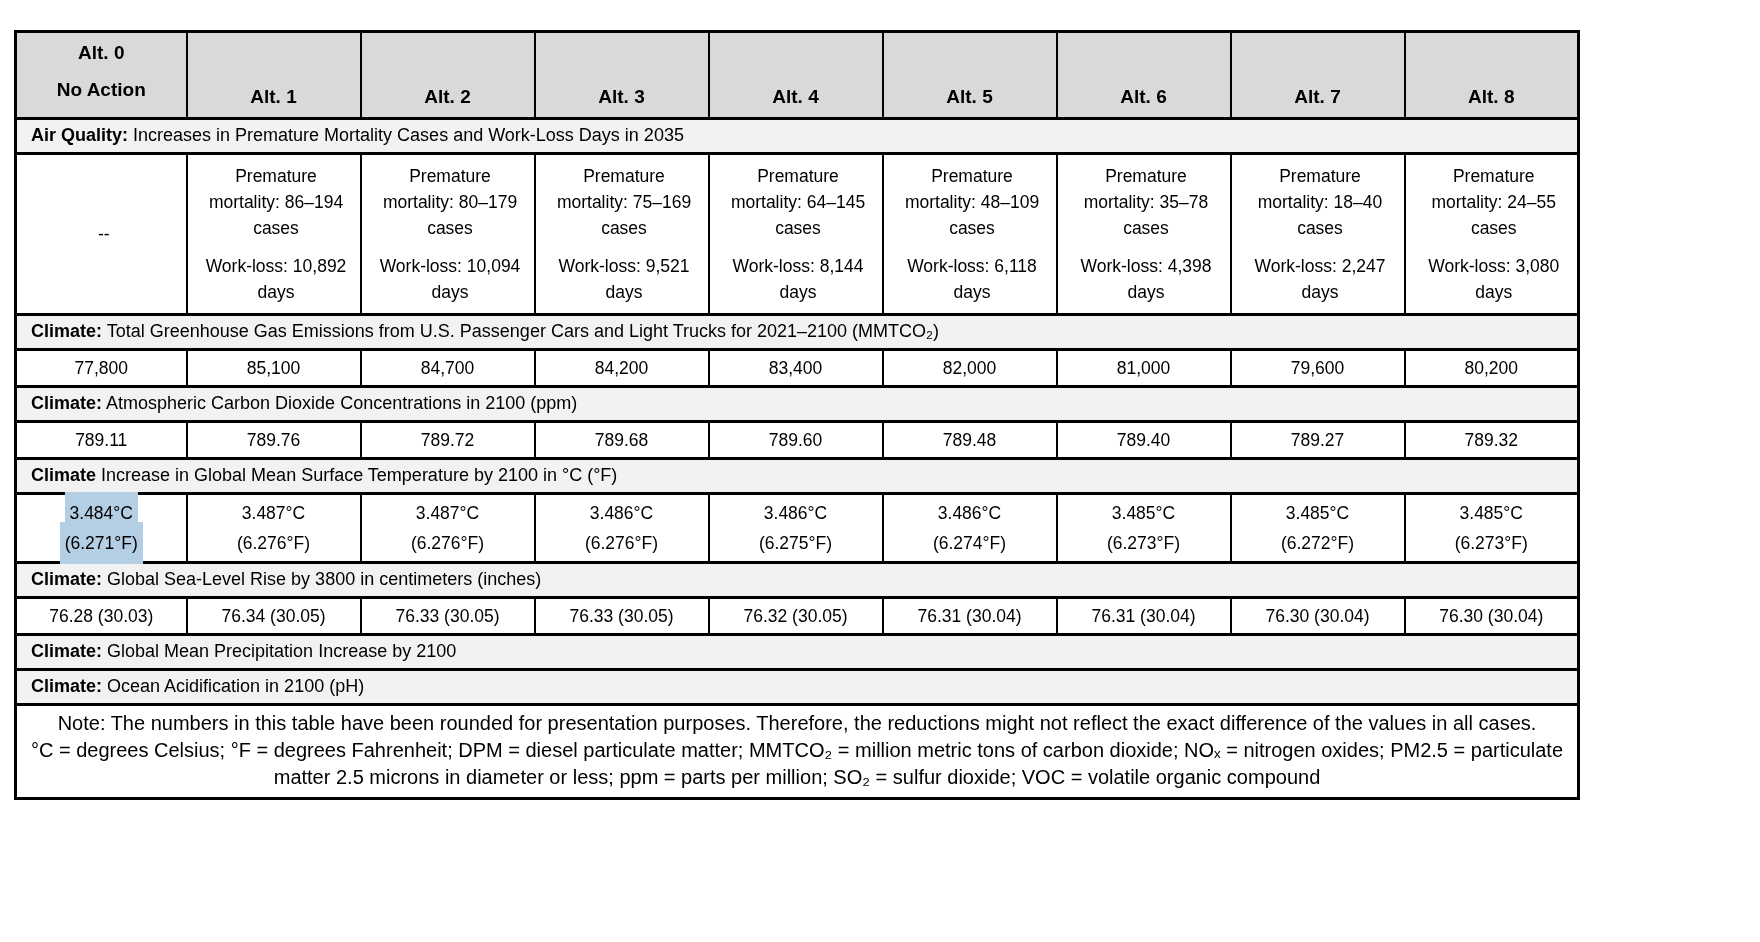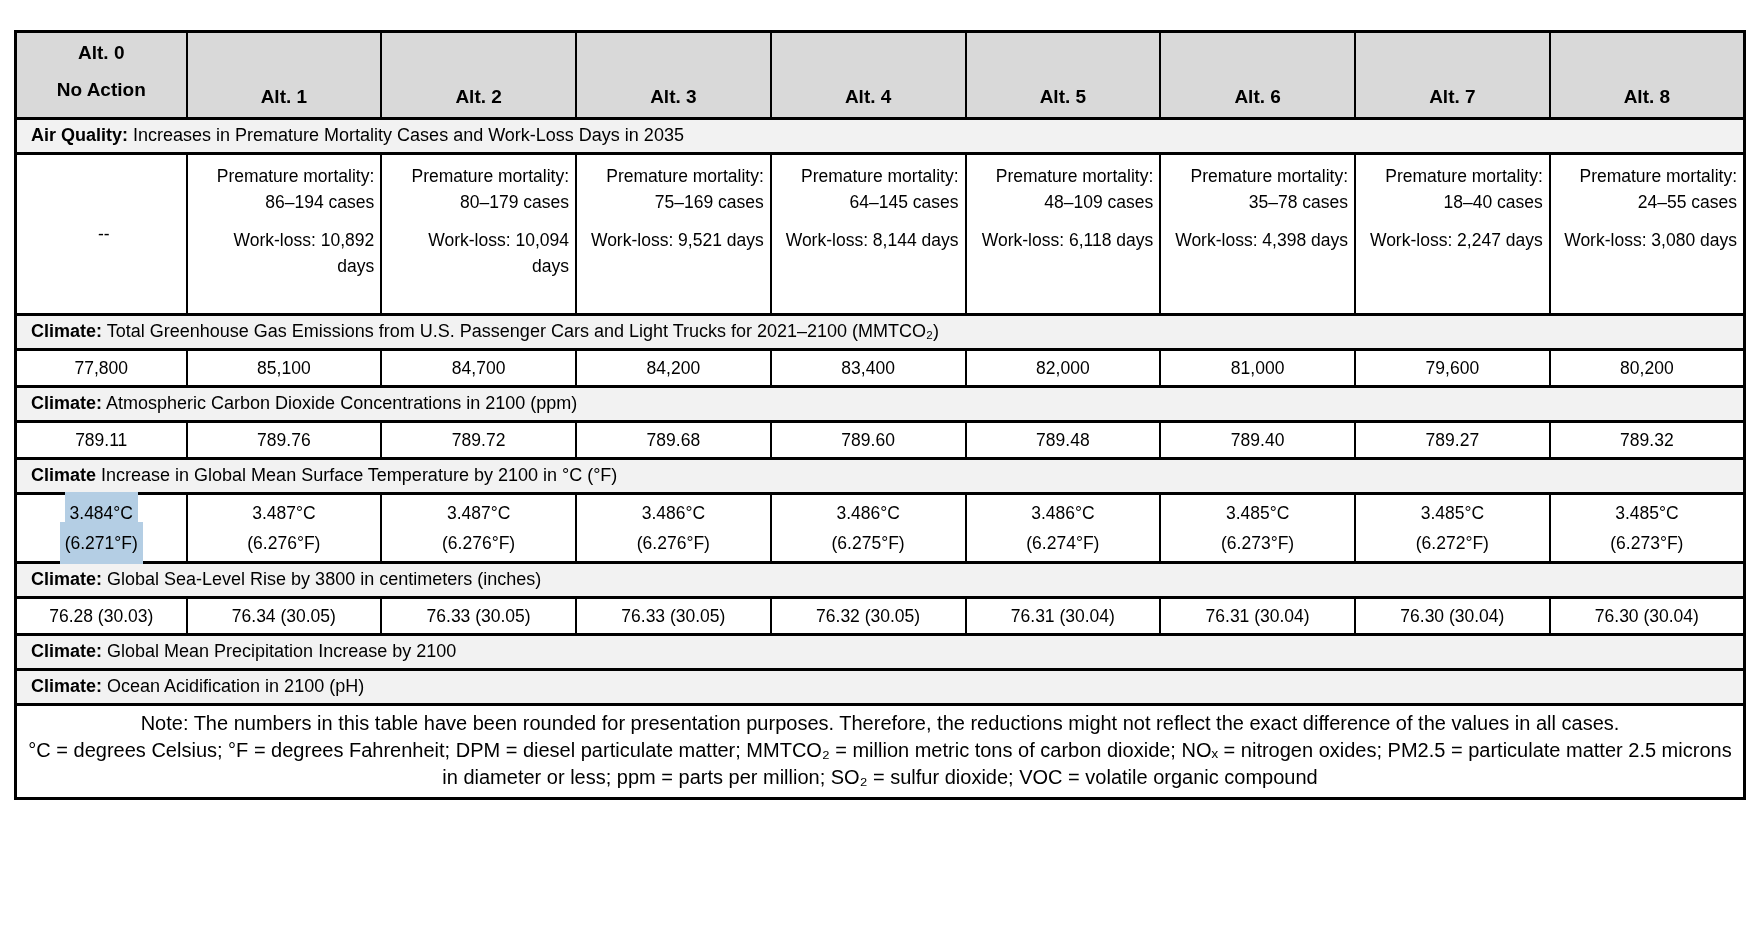--- a/index.html
+++ b/index.html
@@ -5,21 +5,21 @@
   html, body { margin: 0; padding: 0; }
   body {
     width: 1760px; height: 942px; overflow: hidden;
     background: #ffffff; color: #000000;
     font-family: "Liberation Sans", "DejaVu Sans", sans-serif;
   }
   .page { width: 1760px; height: 942px; position: relative; }
   table.tbl {
     border-collapse: collapse;
     table-layout: fixed;
-    width: 1732px;
+    width: 1566px;
     margin: 30px 0 0 14px;
     border: 3px solid var(--border, #000);
   }
   col.c0 { width: 171px; }
   th, td { border: 2px solid var(--border, #000); }
   
   thead th {
     background: var(--header-bg, #d9d9d9);
     font-weight: bold; font-size: 19px;
     text-align: center; vertical-align: bottom;
@@ -39,21 +39,21 @@
   
   tr.vals td {
     text-align: center; vertical-align: middle;
     font-size: 17.5px; padding: 6px 4px;
     height: 22px;
   }
   tr.vals.temp td { line-height: 30px; padding: 3px 4px; height: 60px; }
   .hl { background: var(--hl, #b4cee4); padding: 11px 5px; }
   
   tr.air td {
-    vertical-align: top; text-align: right;
+    vertical-align: top; text-align: center;
     font-size: 17.5px; padding: 8px 6px 8px 11px;
     height: 142px; line-height: 26px;
   }
   tr.air td.dash { text-align: center; vertical-align: middle; }
   tr.air p { margin: 0 0 12px 0; }
   tr.air p:last-child { margin-bottom: 0; }
   
   tr.noterow td {
     border-top: 3px solid var(--border, #000);
     text-align: center; font-size: 20px;

